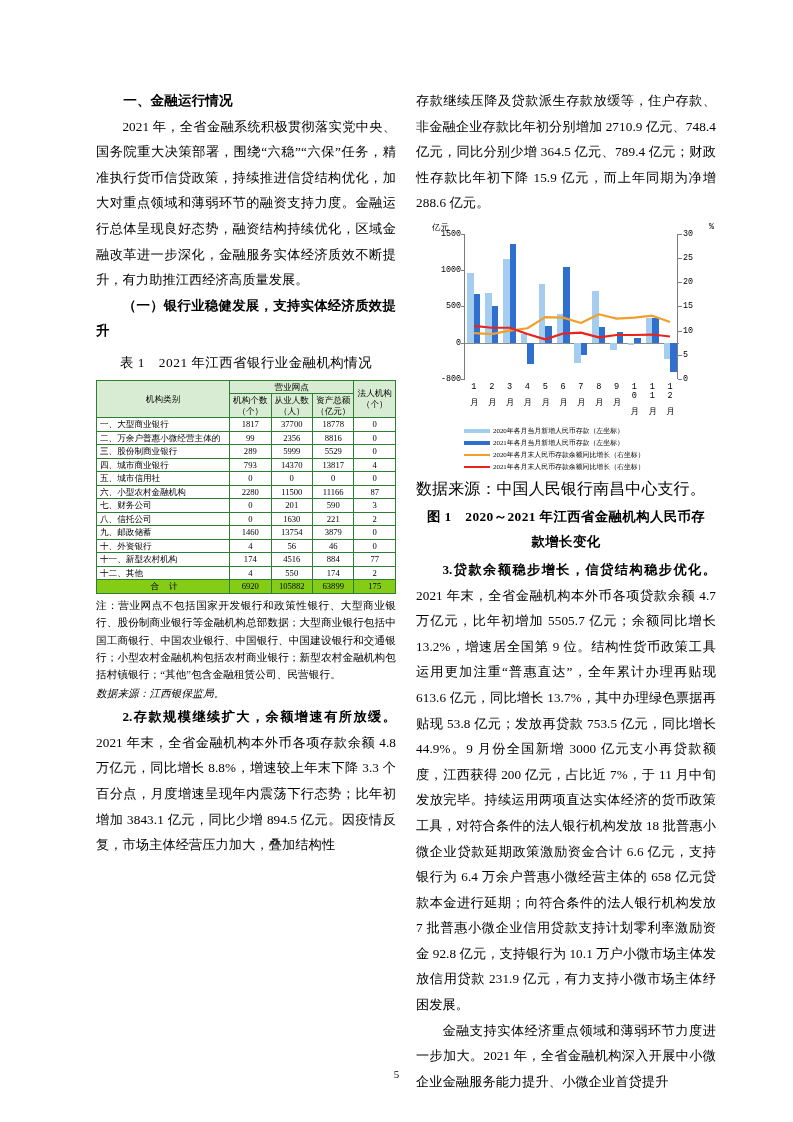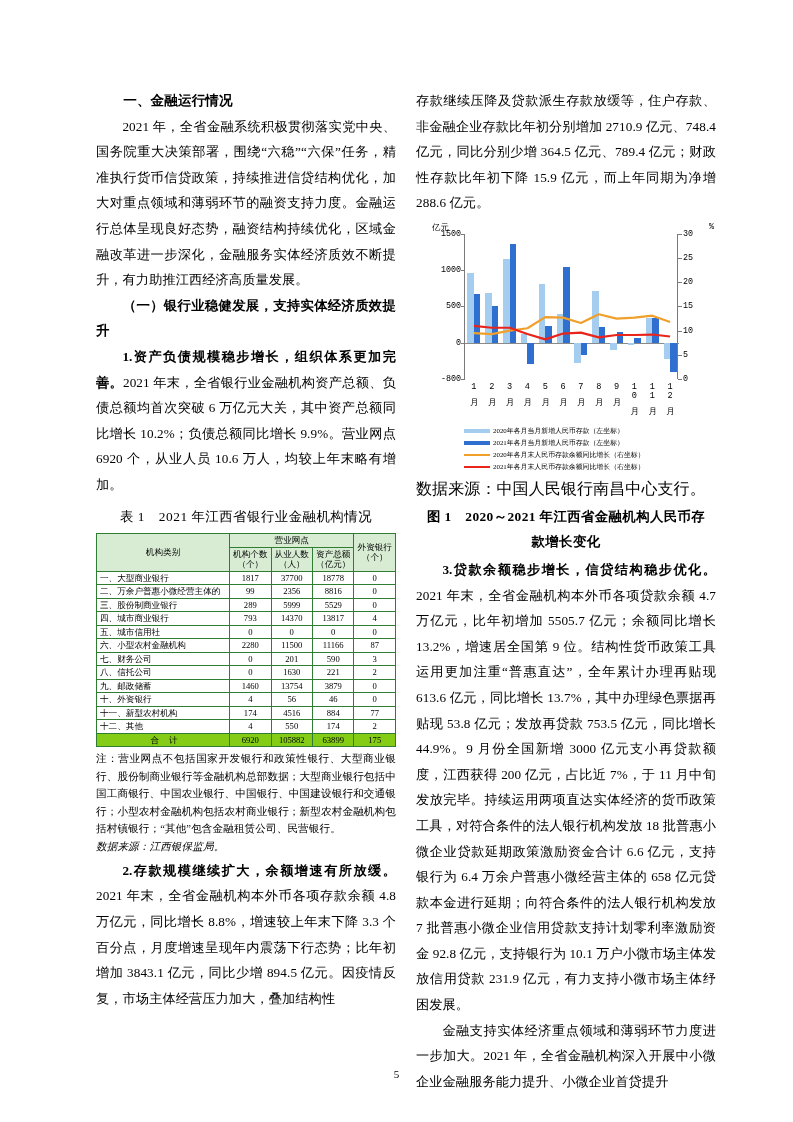--- a/index.html
+++ b/index.html
@@ -201,31 +201,30 @@
 <div class="page">
 
   <div class="col col-left">
 
     <p class="heading">一、金融运行情况</p>
 
     <p class="indent">2021 年，全省金融系统积极贯彻落实党中央、国务院重大决策部署，围绕“六稳”“六保”任务，精准执行货币信贷政策，持续推进信贷结构优化，加大对重点领域和薄弱环节的融资支持力度。金融运行总体呈现良好态势，融资结构持续优化，区域金融改革进一步深化，金融服务实体经济质效不断提升，有力助推江西经济高质量发展。</p>
 
     <p class="subheading">（一）银行业稳健发展，支持实体经济质效提升</p>
 
-    <p class="indent"><span class="bold">1.资产负债规模稳步增长，组织体系更加完善。</span><span>2021 年末，全省银行业金融机构资产总额、负债总额均首次突破 6 万亿元大关，其中资产总额同比增长 10.2%；负债总额同比增长 9.9%。营业网点 6920 个，从业人员 10.6 万人，均较上年末略有增加。</span></p>
 
     <div class="tbl-title">表 1　2021 年江西省银行业金融机构情况</div>
 
     <table class="mtbl">
       <thead>
         <tr>
           <td rowspan="2">机构类别</td>
           <td colspan="3">营业网点</td>
           <td rowspan="2">
-            <span>外资银行</span><br>
+            <span>法人机构</span><br>
             <span>（个）</span>
           </td>
         </tr>
         <tr>
           <td>
             <span>机构个数</span><br>
             <span>（个）</span>
           </td>
           <td>
             <span>从业人数</span><br>

